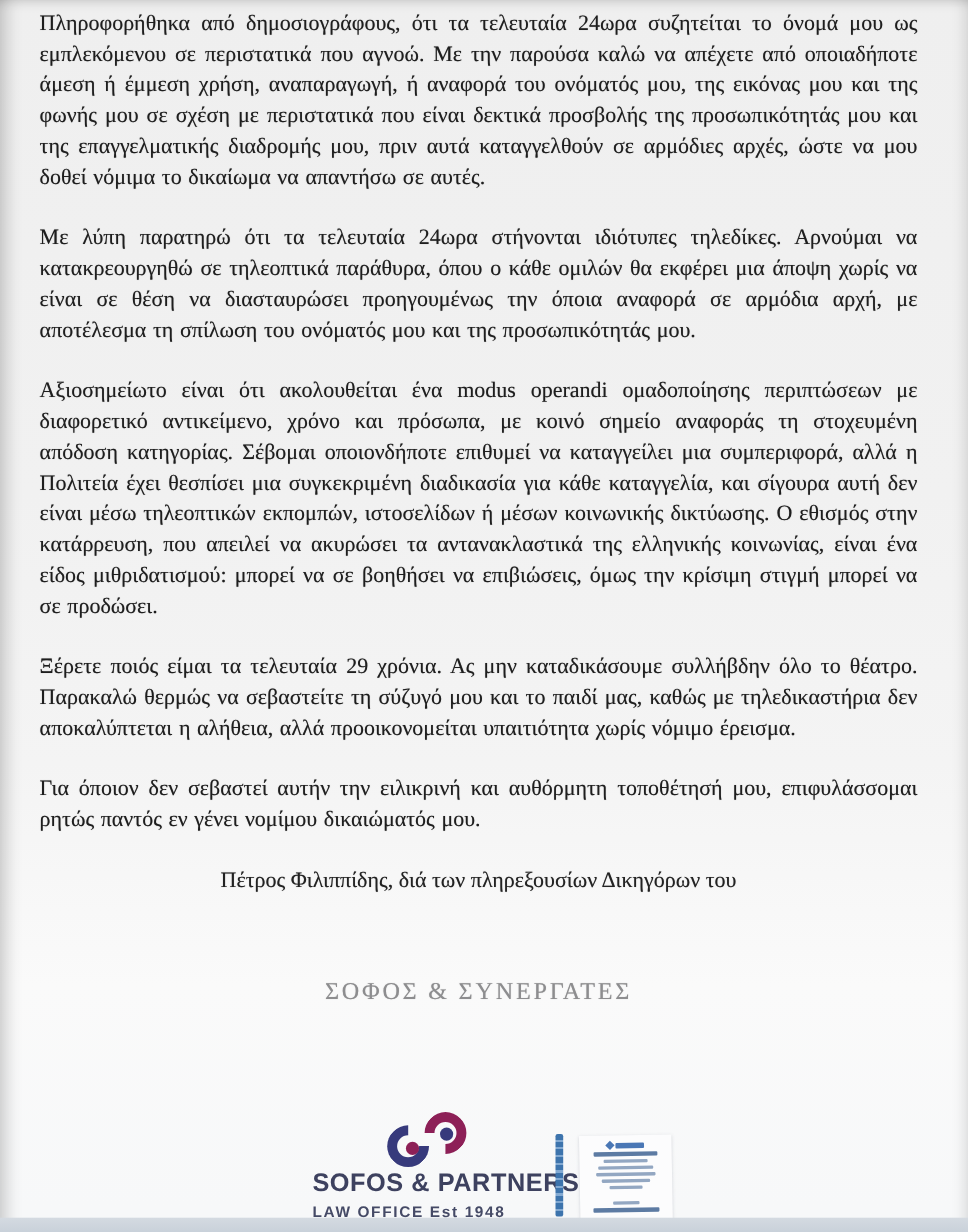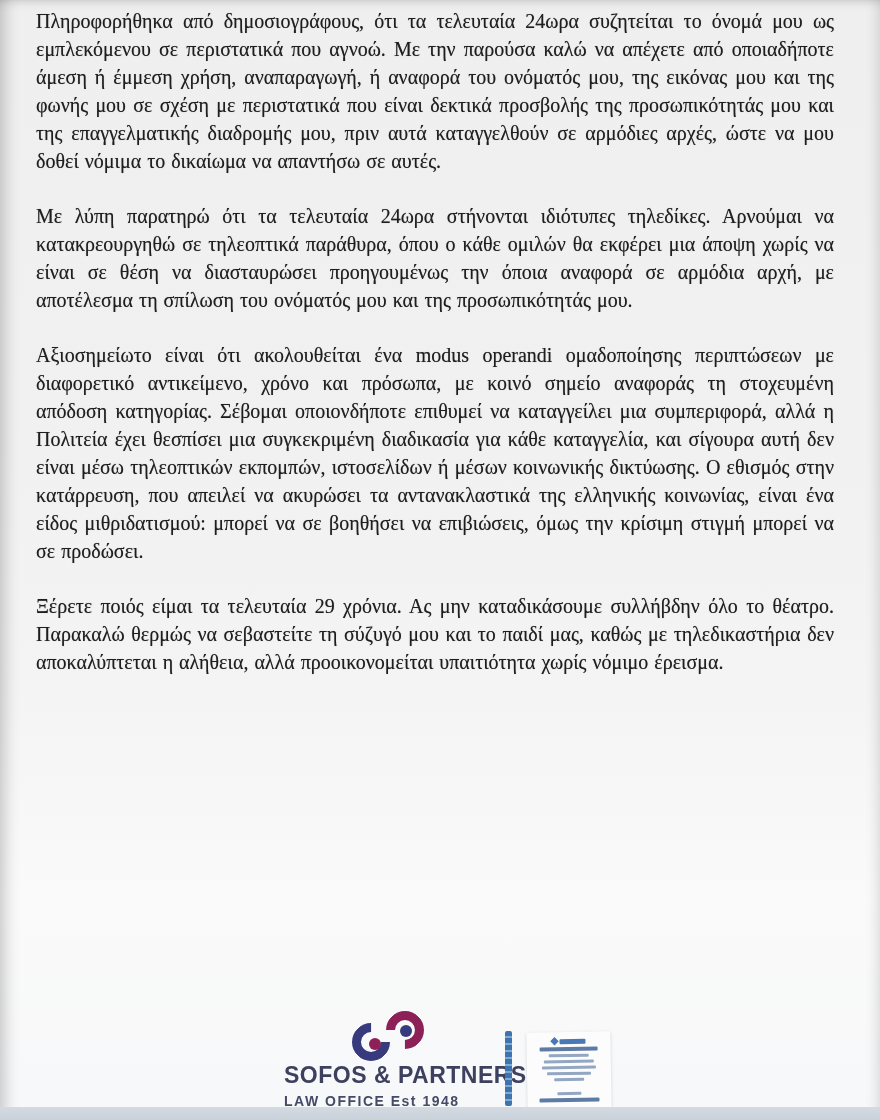--- a/index.html
+++ b/index.html
@@ -127,20 +127,23 @@
 </head>
 <body>
 
 <div class="page" style="--navy:#373a7c;--maroon:#8d2057;">
 
   <div class="content">
     <p class="doc-paragraph">Πληροφορήθηκα από δημοσιογράφους, ότι τα τελευταία 24ωρα συζητείται το όνομά μου ως εμπλεκόμενου σε περιστατικά που αγνοώ. Με την παρούσα καλώ να απέχετε από οποιαδήποτε άμεση ή έμμεση χρήση, αναπαραγωγή, ή αναφορά του ονόματός μου, της εικόνας μου και της φωνής μου σε σχέση με περιστατικά που είναι δεκτικά προσβολής της προσωπικότητάς μου και της επαγγελματικής διαδρομής μου, πριν αυτά καταγγελθούν σε αρμόδιες αρχές, ώστε να μου δοθεί νόμιμα το δικαίωμα να απαντήσω σε αυτές.</p>
     <p class="doc-paragraph">Με λύπη παρατηρώ ότι τα τελευταία 24ωρα στήνονται ιδιότυπες τηλεδίκες. Αρνούμαι να κατακρεουργηθώ σε τηλεοπτικά παράθυρα, όπου ο κάθε ομιλών θα εκφέρει μια άποψη χωρίς να είναι σε θέση να διασταυρώσει προηγουμένως την όποια αναφορά σε αρμόδια αρχή, με αποτέλεσμα τη σπίλωση του ονόματός μου και της προσωπικότητάς μου.</p>
     <p class="doc-paragraph">Αξιοσημείωτο είναι ότι ακολουθείται ένα modus operandi ομαδοποίησης περιπτώσεων με διαφορετικό αντικείμενο, χρόνο και πρόσωπα, με κοινό σημείο αναφοράς τη στοχευμένη απόδοση κατηγορίας. Σέβομαι οποιονδήποτε επιθυμεί να καταγγείλει μια συμπεριφορά, αλλά η Πολιτεία έχει θεσπίσει μια συγκεκριμένη διαδικασία για κάθε καταγγελία, και σίγουρα αυτή δεν είναι μέσω τηλεοπτικών εκπομπών, ιστοσελίδων ή μέσων κοινωνικής δικτύωσης. Ο εθισμός στην κατάρρευση, που απειλεί να ακυρώσει τα αντανακλαστικά της ελληνικής κοινωνίας, είναι ένα είδος μιθριδατισμού: μπορεί να σε βοηθήσει να επιβιώσεις, όμως την κρίσιμη στιγμή μπορεί να σε προδώσει.</p>
     <p class="doc-paragraph">Ξέρετε ποιός είμαι τα τελευταία 29 χρόνια. Ας μην καταδικάσουμε συλλήβδην όλο το θέατρο. Παρακαλώ θερμώς να σεβαστείτε τη σύζυγό μου και το παιδί μας, καθώς με τηλεδικαστήρια δεν αποκαλύπτεται η αλήθεια, αλλά προοικονομείται υπαιτιότητα χωρίς νόμιμο έρεισμα.</p>
+    <p class="doc-paragraph">Για όποιον δεν σεβαστεί αυτήν την ειλικρινή και αυθόρμητη τοποθέτησή μου, επιφυλάσσομαι ρητώς παντός εν γένει νομίμου δικαιώματός μου.</p>
+    <div class="signature-line">Πέτρος Φιλιππίδης, διά των πληρεξουσίων Δικηγόρων του</div>
+    <div class="firm-name">ΣΟΦΟΣ &amp; ΣΥΝΕΡΓΑΤΕΣ</div>
   </div>
 
   <div class="brand">
     <div class="brand-mark">
       <div class="ring ring-left"></div>
       <div class="ring ring-right"></div>
       <div class="dot dot-left"></div>
       <div class="dot dot-right"></div>
     </div>
     <div class="brand-name">SOFOS &amp; PARTNERS</div>

